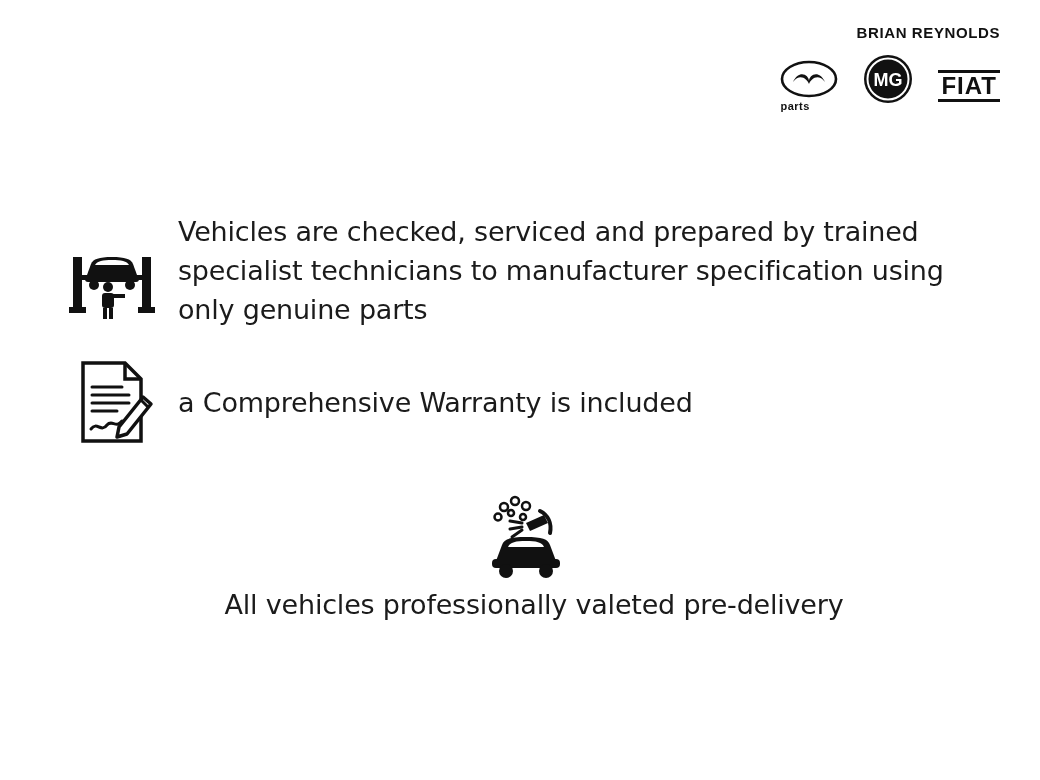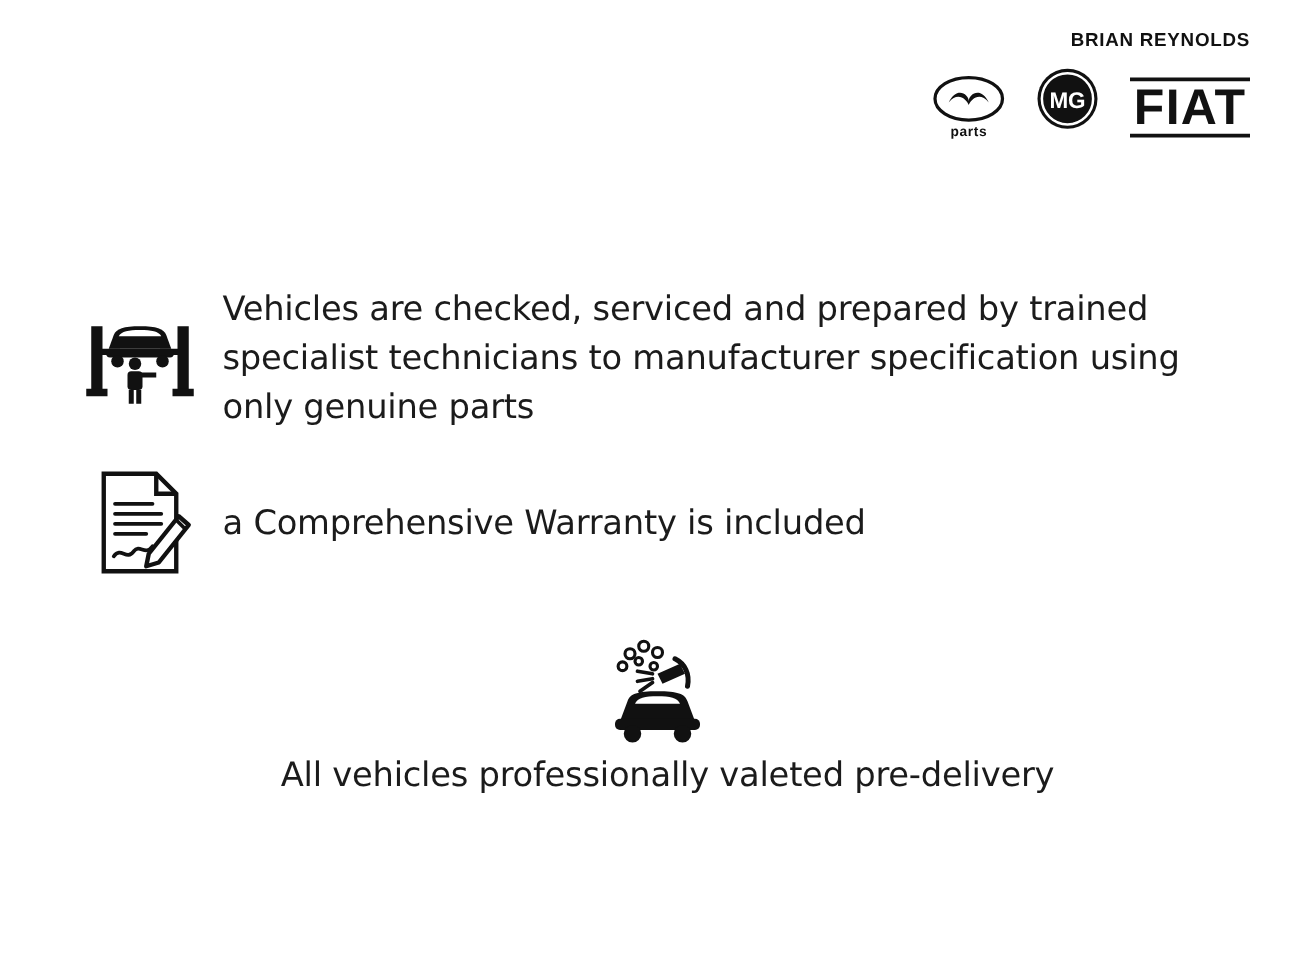--- a/index.html
+++ b/index.html
@@ -36,54 +36,53 @@
   .brand-logos {
     display: flex;
     align-items: center;
     justify-content: flex-end;
     gap: 24px;
     margin-top: 12px;
   }
   .logo {
     display: flex;
     flex-direction: column;
-    align-items: center;
+    align-items: flex-start;
   }
   .logo-wordmark {
     font-family: "Liberation Sans", sans-serif;
     font-size: 11px;
     font-weight: bold;
     letter-spacing: 0.5px;
     margin-top: 2px;
     color: #111111;
   }
   .fiat-mark {
     font-family: "Liberation Sans", sans-serif;
-    font-size: 40px;
+    font-size: 24px;
     font-weight: bold;
     letter-spacing: 1px;
     color: #111111;
     line-height: 1;
     border-top: 3px solid #111;
     border-bottom: 3px solid #111;
     padding: 1px 3px;
   }
 
   
   .features {
     position: absolute;
     top: 210px;
     left: 58px;
     width: 940px;
   }
   .feature-row {
     display: flex;
-    align-items: center;
+    align-items: flex-end;
     margin-bottom: 28px;
-    margin-top: 16px;
   }
   .feature-icon {
     width: 108px;
     min-width: 108px;
     display: flex;
     justify-content: center;
     align-items: center;
   }
   .feature-text {
     font-family: "DejaVu Sans", sans-serif;

